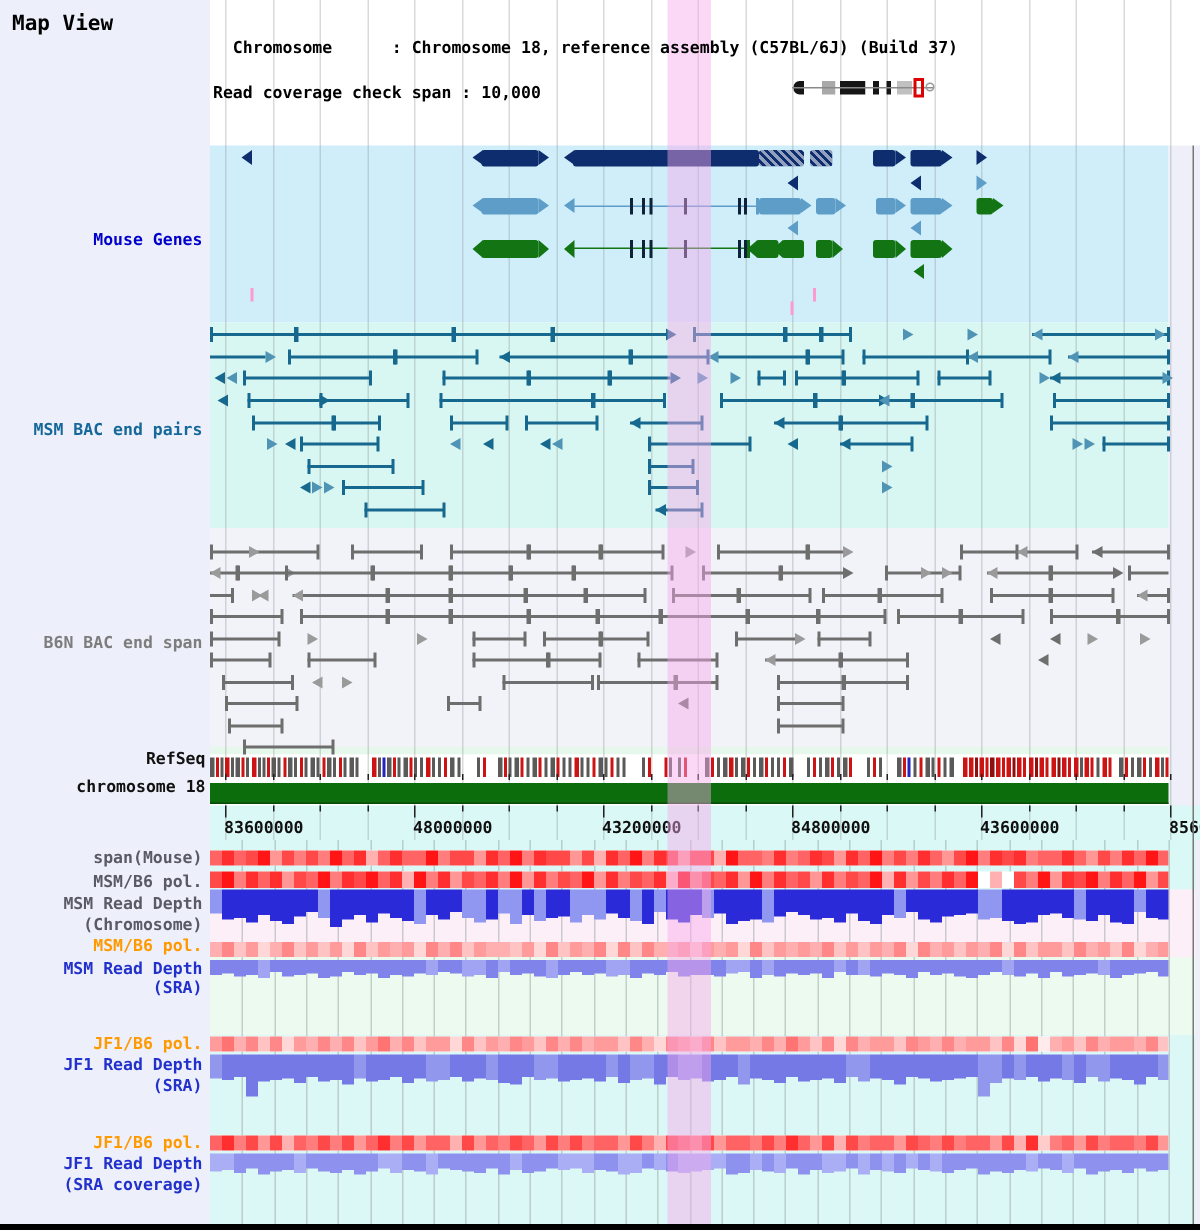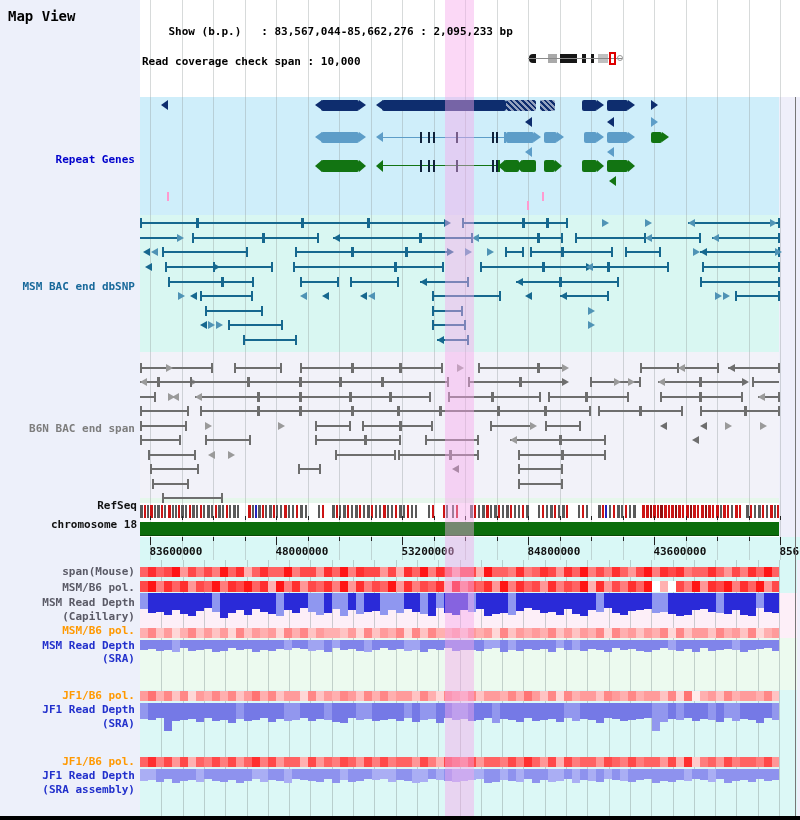--- a/index.html
+++ b/index.html
@@ -767,21 +767,21 @@
       <div style="position: absolute; left: 685.883px; top: 537px; width: 1px; height: 4px; background: rgb(34, 34, 34);"></div>
       <div style="position: absolute; left: 685.883px; top: 516px; width: 1px; height: 4px; background: rgb(34, 34, 34);"></div>
       <div style="position: absolute; left: 717.383px; top: 537px; width: 1px; height: 4px; background: rgb(34, 34, 34);"></div>
       <div style="position: absolute; left: 717.383px; top: 516px; width: 1px; height: 4px; background: rgb(34, 34, 34);"></div>
       <div style="position: absolute; left: 748.883px; top: 537px; width: 1px; height: 4px; background: rgb(34, 34, 34);"></div>
       <div style="position: absolute; left: 748.883px; top: 516px; width: 1px; height: 4px; background: rgb(34, 34, 34);"></div>
       <div style="position: absolute; left: 780.383px; top: 537px; width: 1px; height: 8px; background: rgb(34, 34, 34);"></div>
       <div style="position: absolute; left: 780.383px; top: 516px; width: 1px; height: 4px; background: rgb(34, 34, 34);"></div>
       <div class="rlab" style="position: absolute; left: 149.381px; top: 545px;">83600000</div>
       <div class="rlab" style="position: absolute; left: 275.382px; top: 545px;">48000000</div>
-      <div class="rlab" style="position: absolute; left: 401.382px; top: 545px;">53200000</div>
+      <div class="rlab" style="position: absolute; left: 401.382px; top: 545px;">43200000</div>
       <div class="rlab" style="position: absolute; left: 527.382px; top: 545px;">84800000</div>
       <div class="rlab" style="position: absolute; left: 653.383px; top: 545px;">43600000</div>
       <div class="rlab" style="position: absolute; left: 779.383px; top: 545px;">85600000</div>
       <div style="position: absolute; left: 140px; top: 567px; width: 639px; height: 10px; background: rgb(255, 255, 255);"></div>
       <div style="position: absolute; left: 140px; top: 567px; width: 8px; height: 10px; background: rgb(255, 99, 99);"></div>
       <div style="position: absolute; left: 148px; top: 567px; width: 8px; height: 10px; background: rgb(255, 47, 47);"></div>
       <div style="position: absolute; left: 156px; top: 567px; width: 8px; height: 10px; background: rgb(255, 99, 99);"></div>
       <div style="position: absolute; left: 164px; top: 567px; width: 8px; height: 10px; background: rgb(255, 73, 73);"></div>
       <div style="position: absolute; left: 172px; top: 567px; width: 8px; height: 10px; background: rgb(255, 21, 21);"></div>
       <div style="position: absolute; left: 180px; top: 567px; width: 8px; height: 10px; background: rgb(255, 151, 151);"></div>
@@ -1495,39 +1495,39 @@
       <div style="position: absolute; left: 708px; top: 769px; width: 8px; height: 13px; background: rgb(170, 174, 244);"></div>
       <div style="position: absolute; left: 716px; top: 769px; width: 8px; height: 10px; background: rgb(142, 146, 238);"></div>
       <div style="position: absolute; left: 724px; top: 769px; width: 8px; height: 14px; background: rgb(142, 146, 238);"></div>
       <div style="position: absolute; left: 732px; top: 769px; width: 8px; height: 12px; background: rgb(142, 146, 238);"></div>
       <div style="position: absolute; left: 740px; top: 769px; width: 8px; height: 11px; background: rgb(142, 146, 238);"></div>
       <div style="position: absolute; left: 748px; top: 769px; width: 8px; height: 13px; background: rgb(142, 146, 238);"></div>
       <div style="position: absolute; left: 756px; top: 769px; width: 8px; height: 10px; background: rgb(142, 146, 238);"></div>
       <div style="position: absolute; left: 764px; top: 769px; width: 8px; height: 12px; background: rgb(142, 146, 238);"></div>
       <div style="position: absolute; left: 772px; top: 769px; width: 7px; height: 11px; background: rgb(142, 146, 238);"></div>
       <div style="position: absolute; left: 445px; top: 0px; width: 29px; height: 816px; background: rgba(247, 168, 234, 0.45);"></div>
-      <div class="lbl" style="position: absolute; top: 154px; left: 0px; width: 135px; color: rgb(0, 0, 204); text-align: right;">Repeat Genes</div>
-      <div class="lbl" style="position: absolute; top: 281px; left: 0px; width: 135px; color: rgb(23, 104, 154); text-align: right;">MSM BAC end dbSNP</div>
+      <div class="lbl" style="position: absolute; top: 154px; left: 0px; width: 135px; color: rgb(0, 0, 204); text-align: right;">Mouse Genes</div>
+      <div class="lbl" style="position: absolute; top: 281px; left: 0px; width: 135px; color: rgb(23, 104, 154); text-align: right;">MSM BAC end pairs</div>
       <div class="lbl" style="position: absolute; top: 423px; left: 0px; width: 135px; color: rgb(125, 125, 125); text-align: right;">B6N BAC end span</div>
       <div class="lbl" style="position: absolute; top: 500px; left: 0px; width: 137px; color: rgb(17, 17, 17); text-align: right;">RefSeq</div>
       <div class="lbl" style="position: absolute; top: 519px; left: 0px; width: 137px; color: rgb(17, 17, 17); text-align: right;">chromosome 18</div>
       <div class="lbl" style="position: absolute; top: 566px; left: 0px; width: 135px; color: rgb(90, 90, 102); text-align: right;">span(Mouse)</div>
       <div class="lbl" style="position: absolute; top: 582px; left: 0px; width: 135px; color: rgb(90, 90, 102); text-align: right;">MSM/B6 pol.</div>
       <div class="lbl" style="position: absolute; top: 597px; left: 0px; width: 135px; color: rgb(90, 90, 102); text-align: right;">MSM Read Depth</div>
-      <div class="lbl" style="position: absolute; top: 611px; left: 0px; width: 135px; color: rgb(90, 90, 102); text-align: right;">(Capillary)</div>
+      <div class="lbl" style="position: absolute; top: 611px; left: 0px; width: 135px; color: rgb(90, 90, 102); text-align: right;">(Chromosome)</div>
       <div class="lbl" style="position: absolute; top: 625px; left: 0px; width: 135px; color: rgb(255, 153, 0); text-align: right;">MSM/B6 pol.</div>
       <div class="lbl" style="position: absolute; top: 640px; left: 0px; width: 135px; color: rgb(34, 48, 204); text-align: right;">MSM Read Depth</div>
       <div class="lbl" style="position: absolute; top: 653px; left: 0px; width: 135px; color: rgb(34, 48, 204); text-align: right;">(SRA)</div>
       <div class="lbl" style="position: absolute; top: 690px; left: 0px; width: 135px; color: rgb(255, 153, 0); text-align: right;">JF1/B6 pol.</div>
       <div class="lbl" style="position: absolute; top: 704px; left: 0px; width: 135px; color: rgb(34, 48, 204); text-align: right;">JF1 Read Depth</div>
       <div class="lbl" style="position: absolute; top: 718px; left: 0px; width: 135px; color: rgb(34, 48, 204); text-align: right;">(SRA)</div>
       <div class="lbl" style="position: absolute; top: 756px; left: 0px; width: 135px; color: rgb(255, 153, 0); text-align: right;">JF1/B6 pol.</div>
       <div class="lbl" style="position: absolute; top: 770px; left: 0px; width: 135px; color: rgb(34, 48, 204); text-align: right;">JF1 Read Depth</div>
-      <div class="lbl" style="position: absolute; top: 784px; left: 0px; width: 135px; color: rgb(34, 48, 204); text-align: right;">(SRA assembly)</div>
+      <div class="lbl" style="position: absolute; top: 784px; left: 0px; width: 135px; color: rgb(34, 48, 204); text-align: right;">(SRA coverage)</div>
       <div style="position: absolute; left: 0px; top: 816px; width: 800px; height: 4px; background: rgb(0, 0, 0);"></div>
       <div style="position: absolute; left: 795px; top: 97px; width: 1px; height: 719px; background: rgb(119, 119, 119);"></div>
     </div>
   <div id="map-title">Map View</div>
   <div id="hdr">
-    <div>    Show (b.p.)   : 83,567,044-85,662,276 : 2,095,233 bp</div>
+    <div>  Chromosome      : Chromosome 18, reference assembly (C57BL/6J) (Build 37)</div>
     <div>Read coverage check span : 10,000</div>
   </div>
 </div>
 
 </body></html>

